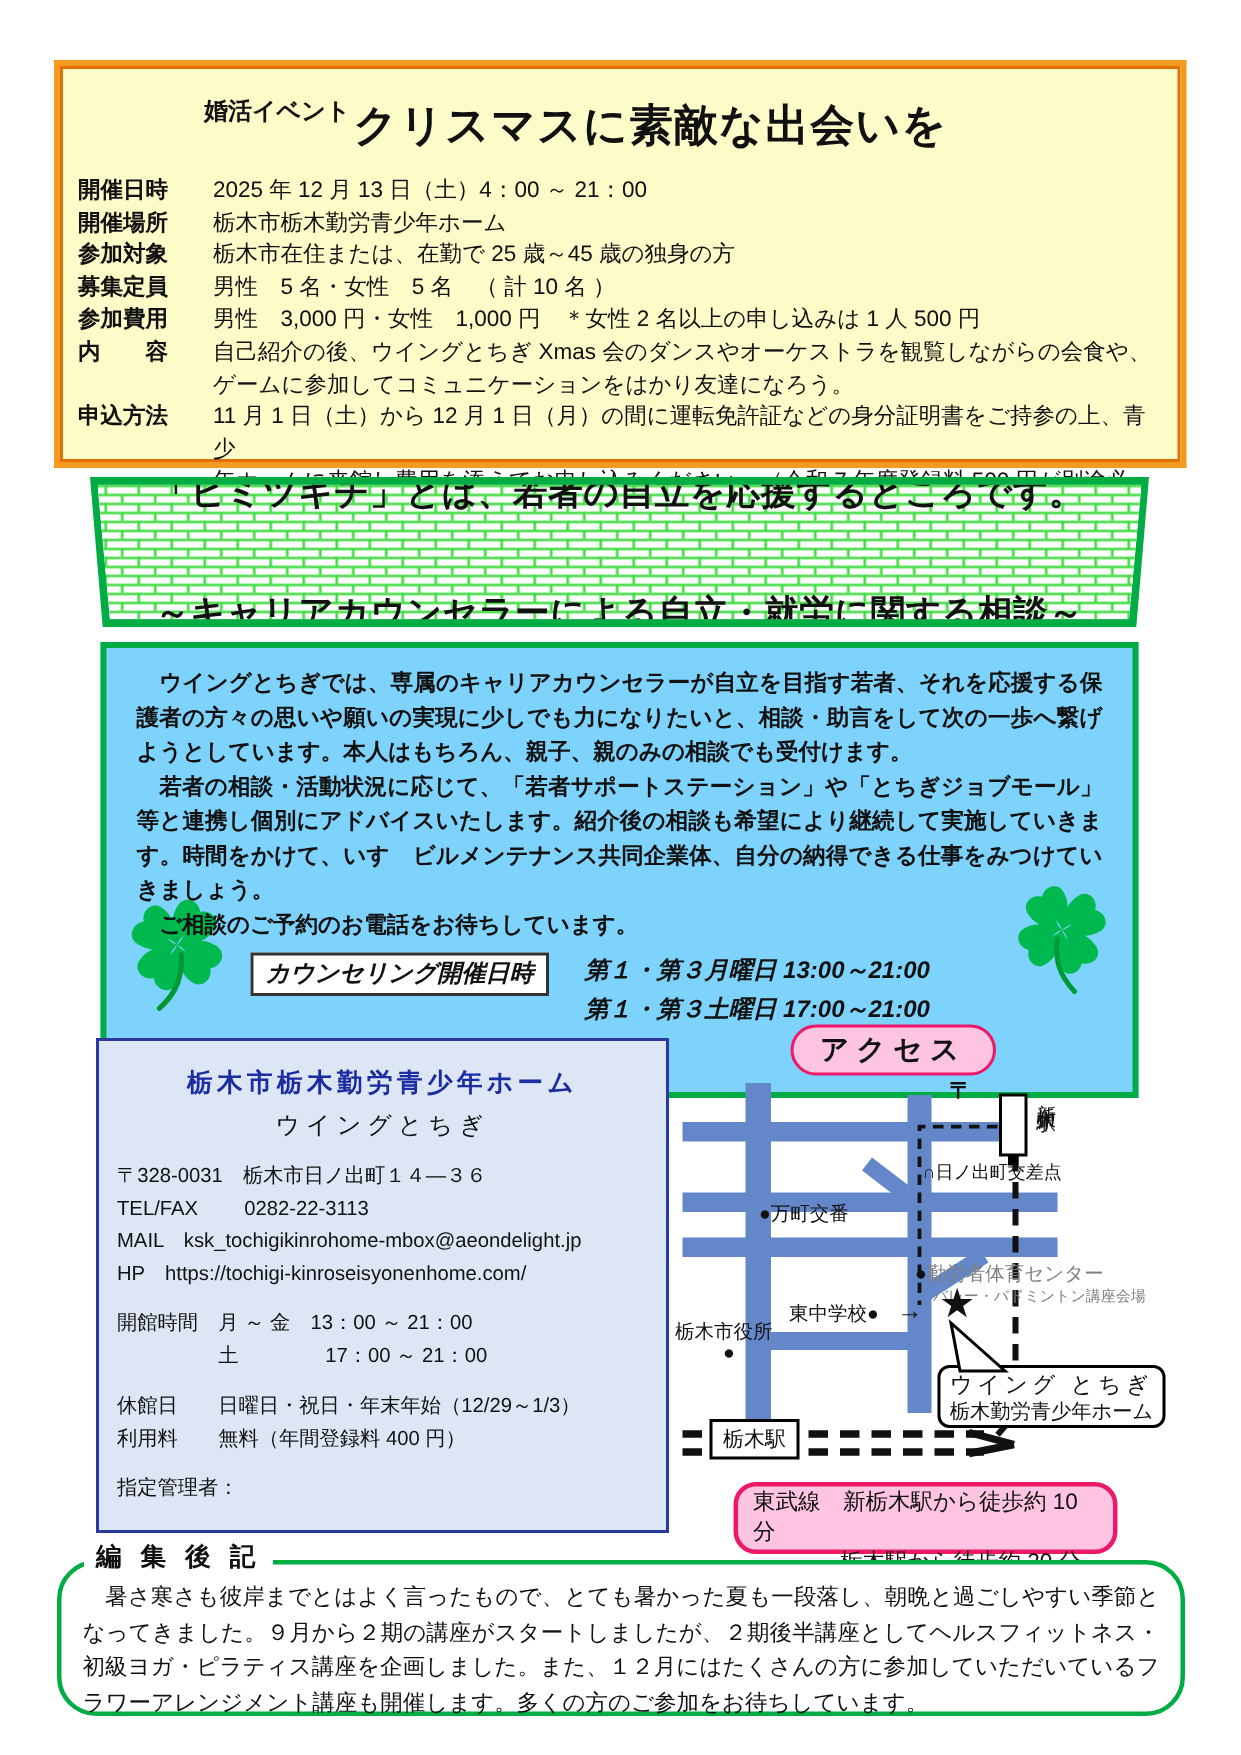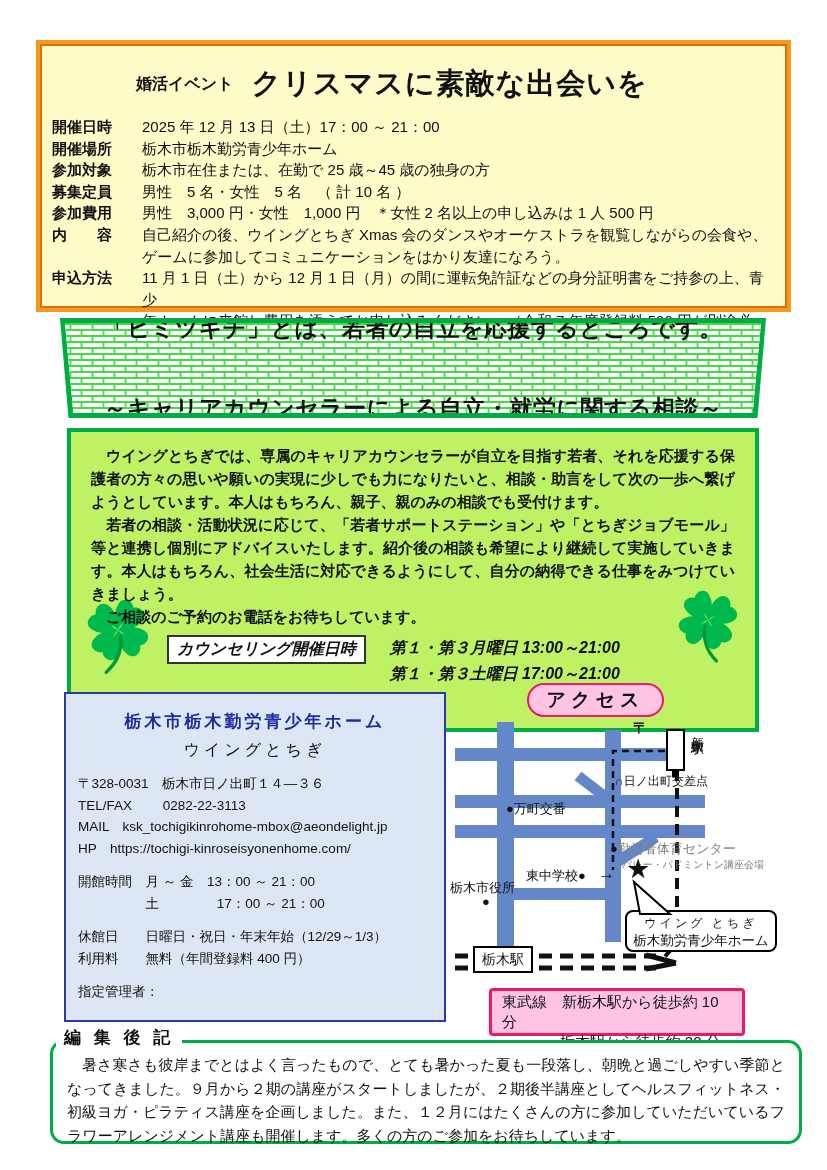--- a/index.html
+++ b/index.html
@@ -3,39 +3,39 @@
 <meta charset="utf-8">
 <style>
   html,body{margin:0;padding:0;background:#fff;}
   .page{position:relative;width:827px;height:1170px;background:#fff;overflow:hidden;
         font-family:"Liberation Sans","DejaVu Sans",sans-serif;color:#111;}
 
   
   .event-box{position:absolute;left:36px;top:40px;width:755px;height:272px;
     background:#FDFBC8;border:4px solid #F49A20;box-shadow:inset 0 0 0 2px #E2700A;
     box-sizing:border-box;}
-  .event-head{margin:20px 0 0 96px;display:flex;align-items:center;gap:18px;}
+  .event-head{margin:20px 0 0 96px;display:flex;align-items:flex-start;gap:2px;}
   .event-tag{font-size:16px;font-weight:700;}
   .event-title{font-size:29px;font-weight:700;letter-spacing:1px;}
   .event-rows{margin:12px 10px 0 12px;}
   .event-row{display:grid;grid-template-columns:90px 1fr;font-size:15px;line-height:21.6px;}
   .event-label{white-space:pre;font-weight:600;}
   .event-value{white-space:pre-line;}
 
   
   .banner{position:absolute;left:60px;top:318px;width:706px;height:100px;background:#00AD44;
     clip-path:polygon(0 0,100% 0,98.8% 100%,1.2% 100%);}
   .banner-inner{position:absolute;left:5px;top:5px;right:5px;bottom:5px;background:#fff;
     clip-path:polygon(0 0,100% 0,98.8% 100%,1.2% 100%);}
   .banner-text{position:absolute;inset:0;display:flex;flex-direction:column;justify-content:center;
     align-items:center;z-index:2;font-size:23px;font-weight:800;line-height:36px;letter-spacing:.5px;gap:44px;}
   .brick-svg{position:absolute;inset:0;width:100%;height:100%;z-index:1;}
 
   
-  .couns-box{position:absolute;left:67px;top:428px;width:692px;height:304px;background:#bef264;
+  .couns-box{position:absolute;left:67px;top:428px;width:692px;height:304px;background:#7dd3fc;
     border:4px solid #00AD44;box-sizing:border-box;}
   .couns-text{position:relative;z-index:2;padding:12px 20px 0 20px;}
   .couns-text p{margin:0;font-size:15px;font-weight:600;line-height:23px;text-align:justify;}
   .sched{position:relative;z-index:2;display:flex;align-items:flex-start;margin:7px 0 0 96px;font-style:italic;}
   .sched-label{border:2px solid #333;padding:2px 8px;font-size:16px;font-weight:700;background:#fff;}
   .sched-lines{margin-left:24px;font-size:16px;font-weight:700;line-height:26px;}
   .clover{position:absolute;z-index:1;}
   .clover-left{left:4px;top:152px;width:86px;height:92px;transform:rotate(-10deg);}
   .clover-right{left:596px;top:144px;width:82px;height:88px;transform:rotate(14deg) scaleX(-1);}
 
@@ -57,49 +57,49 @@
   .map-gray{color:#7F7F7F;}
   .postal{font-size:15px;font-weight:700;}
   .v-station{writing-mode:vertical-rl;letter-spacing:2px;}
   .small-label{font-size:10px;}
   .star{position:absolute;left:176px;top:138px;font-size:27px;line-height:27px;z-index:3;}
   .map-arrow{position:absolute;left:148px;top:146px;font-size:17px;font-weight:800;z-index:3;}
   .st-box{position:absolute;left:23px;top:228px;width:60px;height:27px;background:#fff;border:2px solid #000;
     box-sizing:border-box;display:flex;align-items:center;justify-content:center;font-size:14px;z-index:4;}
   .bubble{position:absolute;left:175px;top:192px;width:152px;height:42px;background:#fff;border:2px solid #000;
     border-radius:8px;box-sizing:border-box;z-index:4;text-align:center;padding-top:3px;}
-  .bubble-l1{font-size:12px;letter-spacing:3px;line-height:17px;}
+  .bubble-l1{font-size:15px;letter-spacing:3px;line-height:17px;}
   .bubble-l2{font-size:13.5px;line-height:17px;}
   .bubble-tail{position:absolute;left:176px;top:160px;z-index:5;}
   .walk-box{position:absolute;left:489px;top:988px;width:256px;height:48px;background:#FFC4E1;
-    border:3px solid #ED1868;border-radius:4px;box-sizing:border-box;padding:1px 10px;
+    border:3px solid #ED1868;border-radius:15px;box-sizing:border-box;padding:1px 10px;
     font-size:15px;line-height:20px;}
   .walk-l2{padding-left:58px;}
 
   
   .editor-box{position:absolute;left:38px;top:1040px;width:752px;height:104px;background:#fff;
-    border:3px solid #00AD44;border-radius:14px;box-sizing:border-box;margin-left:12px;}
+    border:3px solid #00AD44;border-radius:26px;box-sizing:border-box;}
   .editor-title{position:absolute;left:56px;top:1026px;background:#fff;padding:0 8px;
     font-size:17px;font-weight:800;letter-spacing:4px;z-index:2;}
   .editor-body{margin:10px 14px 0 14px;font-size:15px;line-height:23.5px;text-align:justify;white-space:pre-line;}
 </style>
 </head>
 <body>
 
 <div class="page">
 
   <div class="event-box">
     <div class="event-head">
       <span class="event-tag">婚活イベント</span>
       <span class="event-title">クリスマスに素敵な出会いを</span>
     </div>
     <div class="event-rows">
       <div class="event-row">
         <span class="event-label">開催日時</span>
-        <span class="event-value">2025 年 12 月 13 日（土）17：00 ～ 21：00</span>
+        <span class="event-value">2025 年 12 月 13 日（土）4：00 ～ 21：00</span>
       </div>
       <div class="event-row">
         <span class="event-label">開催場所</span>
         <span class="event-value">栃木市栃木勤労青少年ホーム</span>
       </div>
       <div class="event-row">
         <span class="event-label">参加対象</span>
         <span class="event-value">栃木市在住または、在勤で 25 歳～45 歳の独身の方</span>
       </div>
       <div class="event-row">
@@ -156,21 +156,21 @@
       <g fill="#00B94E">
         <path d="M50,50 C44,40 30,40 28,30 C26,20 36,13 43,19 C46,22 49,26 50,31 C51,26 54,22 57,19 C64,13 74,20 72,30 C70,40 56,40 50,50 Z"></path>
         <path transform="rotate(90 50 50)" d="M50,50 C44,40 30,40 28,30 C26,20 36,13 43,19 C46,22 49,26 50,31 C51,26 54,22 57,19 C64,13 74,20 72,30 C70,40 56,40 50,50 Z"></path>
         <path transform="rotate(180 50 50)" d="M50,50 C44,40 30,40 28,30 C26,20 36,13 43,19 C46,22 49,26 50,31 C51,26 54,22 57,19 C64,13 74,20 72,30 C70,40 56,40 50,50 Z"></path>
         <path transform="rotate(270 50 50)" d="M50,50 C44,40 30,40 28,30 C26,20 36,13 43,19 C46,22 49,26 50,31 C51,26 54,22 57,19 C64,13 74,20 72,30 C70,40 56,40 50,50 Z"></path>
       </g>
       <path d="M52,58 C50,74 44,86 28,96" stroke="#009933" stroke-width="4" fill="none" stroke-linecap="round"></path>
     </svg>
     <div class="couns-text">
       <p>　ウイングとちぎでは、専属のキャリアカウンセラーが自立を目指す若者、それを応援する保護者の方々の思いや願いの実現に少しでも力になりたいと、相談・助言をして次の一歩へ繋げようとしています。本人はもちろん、親子、親のみの相談でも受付けます。</p>
-      <p>　若者の相談・活動状況に応じて、「若者サポートステーション」や「とちぎジョブモール」等と連携し個別にアドバイスいたします。紹介後の相談も希望により継続して実施していきます。本人はもちろん、社会生活に対応できるようにして、自分の納得できる仕事をみつけていきましょう。</p>
+      <p>　若者の相談・活動状況に応じて、「若者サポートステーション」や「とちぎジョブモール」等と連携し個別にアドバイスいたします。紹介後の相談も希望により継続して実施していきます。時間をかけて、いすゞビルメンテナンス共同企業体、自分の納得できる仕事をみつけていきましょう。</p>
       <p>　ご相談のご予約のお電話をお待ちしています。</p>
     </div>
     <div class="sched">
       <span class="sched-label">カウンセリング開催日時</span>
       <div class="sched-lines">
         <div>第１・第３月曜日 13:00～21:00</div>
         <div>第１・第３土曜日 17:00～21:00</div>
       </div>
     </div>
   </div>

